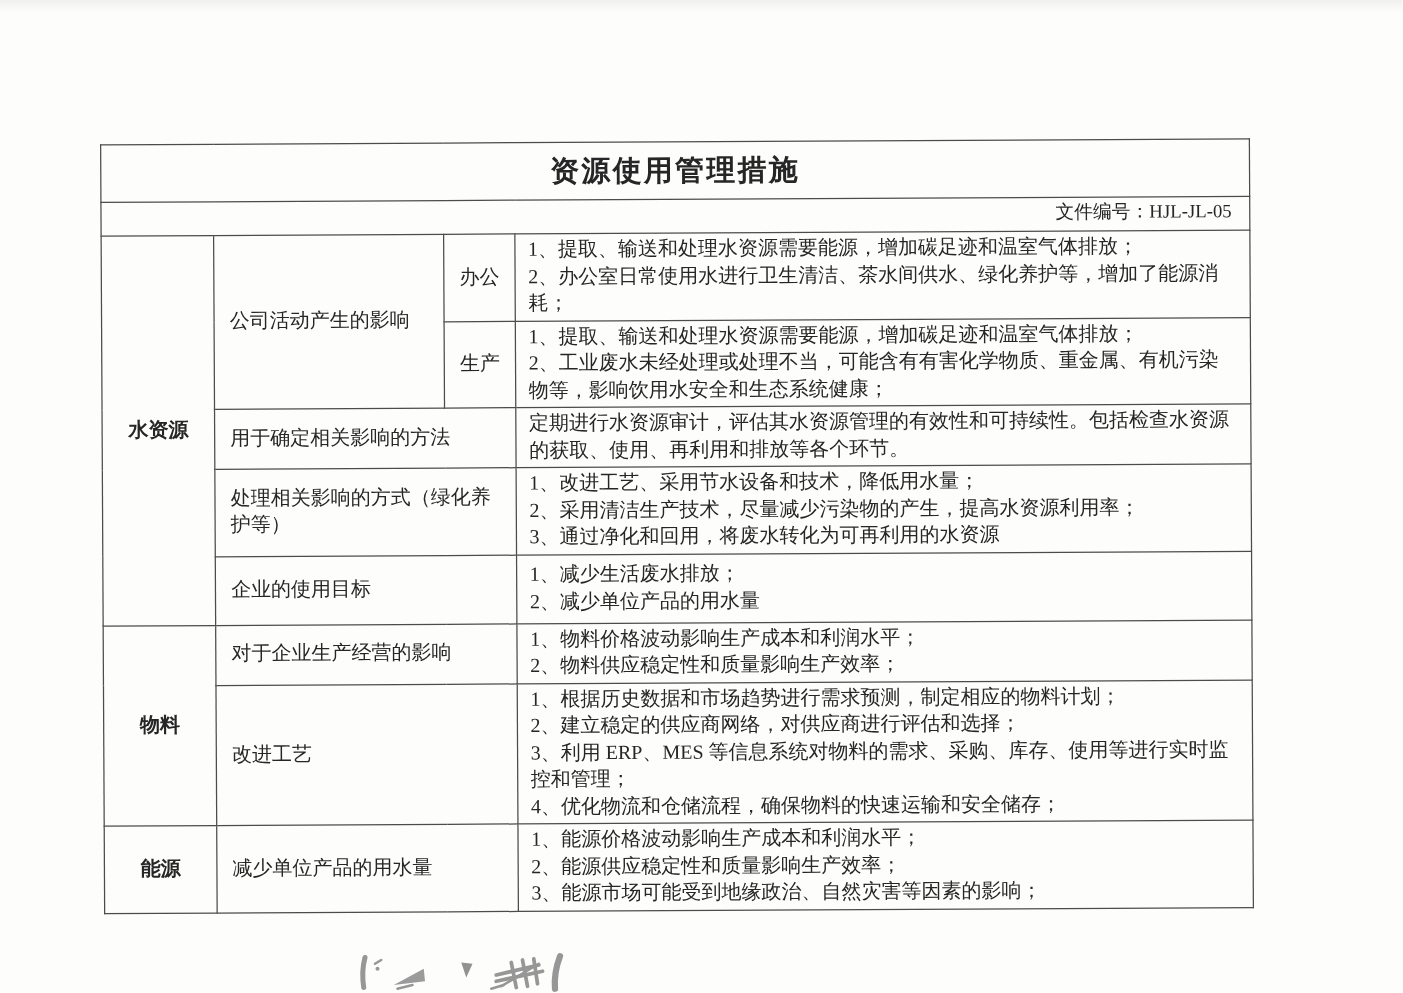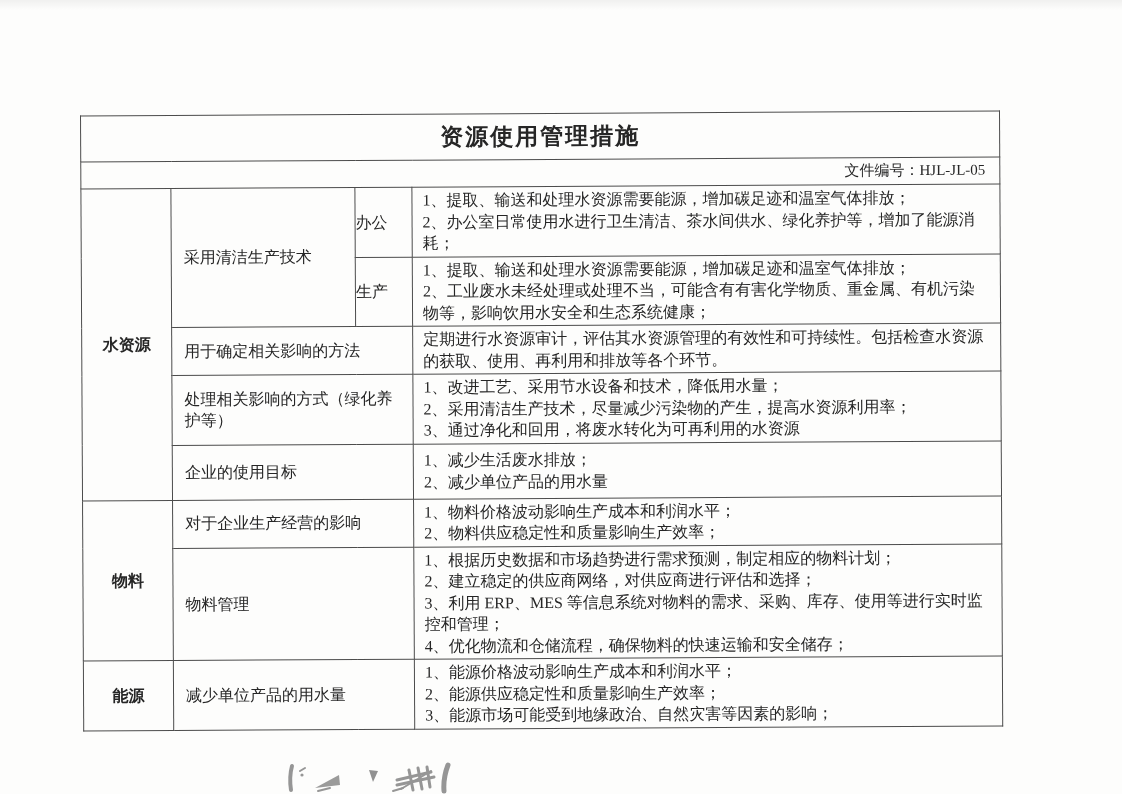--- a/index.html
+++ b/index.html
@@ -61,21 +61,21 @@
   }
   td.cat{
     text-align:center;
     font-weight:bold;
     font-size:17px;
   }
   td.label{
     padding:2px 6px 2px 12px;
   }
   td.sub{
-    text-align:left;
+    text-align:center;
   }
   td.content{
     padding:2px 10px;
     font-size:15.5px;
   }
   td.content .line{
     text-align:left;
   }
   tr.r1 td{height:47px;}
   tr.r2 td{height:65px;}
@@ -110,21 +110,21 @@
     </colgroup>
     <tbody>
         <tr class="title-row">
       <td colspan="4">资源使用管理措施</td>
     </tr>
     <tr class="docnum-row">
       <td colspan="4">文件编号：HJL-JL-05</td>
     </tr>
     <tr class="r1">
       <td class="cat" rowspan="5">水资源</td>
-      <td class="label" rowspan="2">采用清洁生产技术</td>
+      <td class="label" rowspan="2">公司活动产生的影响</td>
       <td class="sub">办公</td>
       <td class="content">
             <div class="line">1、提取、输送和处理水资源需要能源，增加碳足迹和温室气体排放；</div>
             <div class="line">2、办公室日常使用水进行卫生清洁、茶水间供水、绿化养护等，增加了能源消耗；</div>
           </td>
     </tr>
     <tr class="r2">
       <td class="sub">生产</td>
       <td class="content">
             <div class="line">1、提取、输送和处理水资源需要能源，增加碳足迹和温室气体排放；</div>
@@ -154,21 +154,21 @@
     </tr>
     <tr class="r6">
       <td class="cat" rowspan="2">物料</td>
       <td class="label" colspan="2">对于企业生产经营的影响</td>
       <td class="content">
             <div class="line">1、物料价格波动影响生产成本和利润水平；</div>
             <div class="line">2、物料供应稳定性和质量影响生产效率；</div>
           </td>
     </tr>
     <tr class="r7">
-      <td class="label" colspan="2">物料管理</td>
+      <td class="label" colspan="2">改进工艺</td>
       <td class="content">
             <div class="line">1、根据历史数据和市场趋势进行需求预测，制定相应的物料计划；</div>
             <div class="line">2、建立稳定的供应商网络，对供应商进行评估和选择；</div>
             <div class="line">3、利用 ERP、MES 等信息系统对物料的需求、采购、库存、使用等进行实时监控和管理；</div>
             <div class="line">4、优化物流和仓储流程，确保物料的快速运输和安全储存；</div>
           </td>
     </tr>
     <tr class="r8">
       <td class="cat">能源</td>
       <td class="label" colspan="2">减少单位产品的用水量</td>

